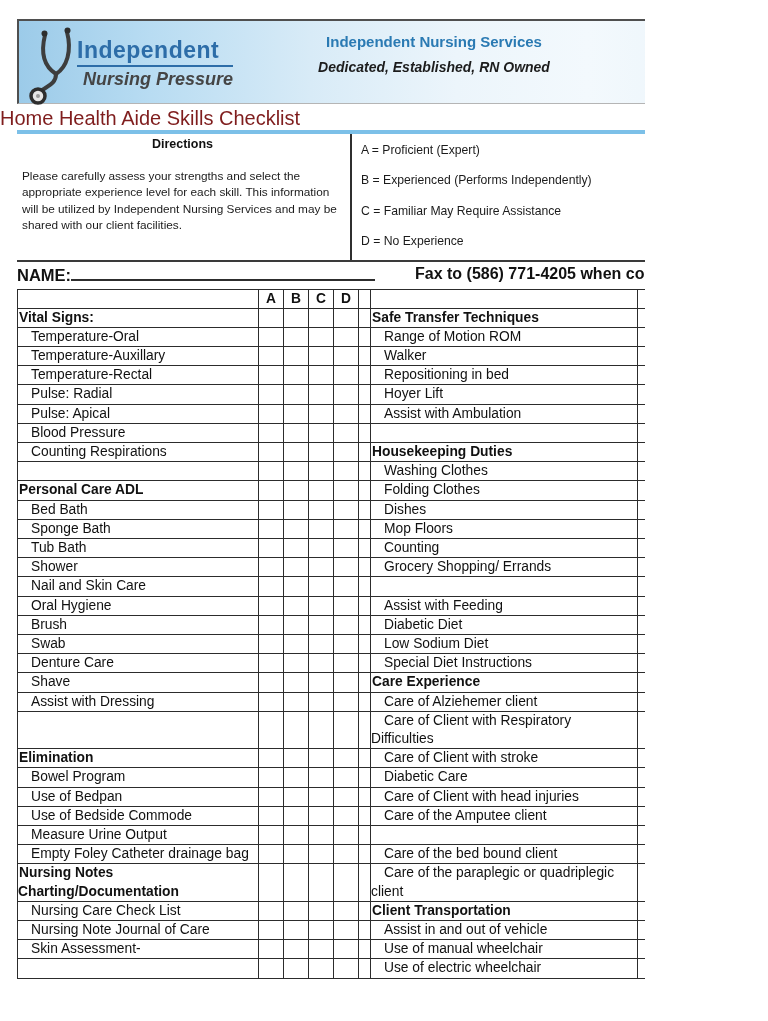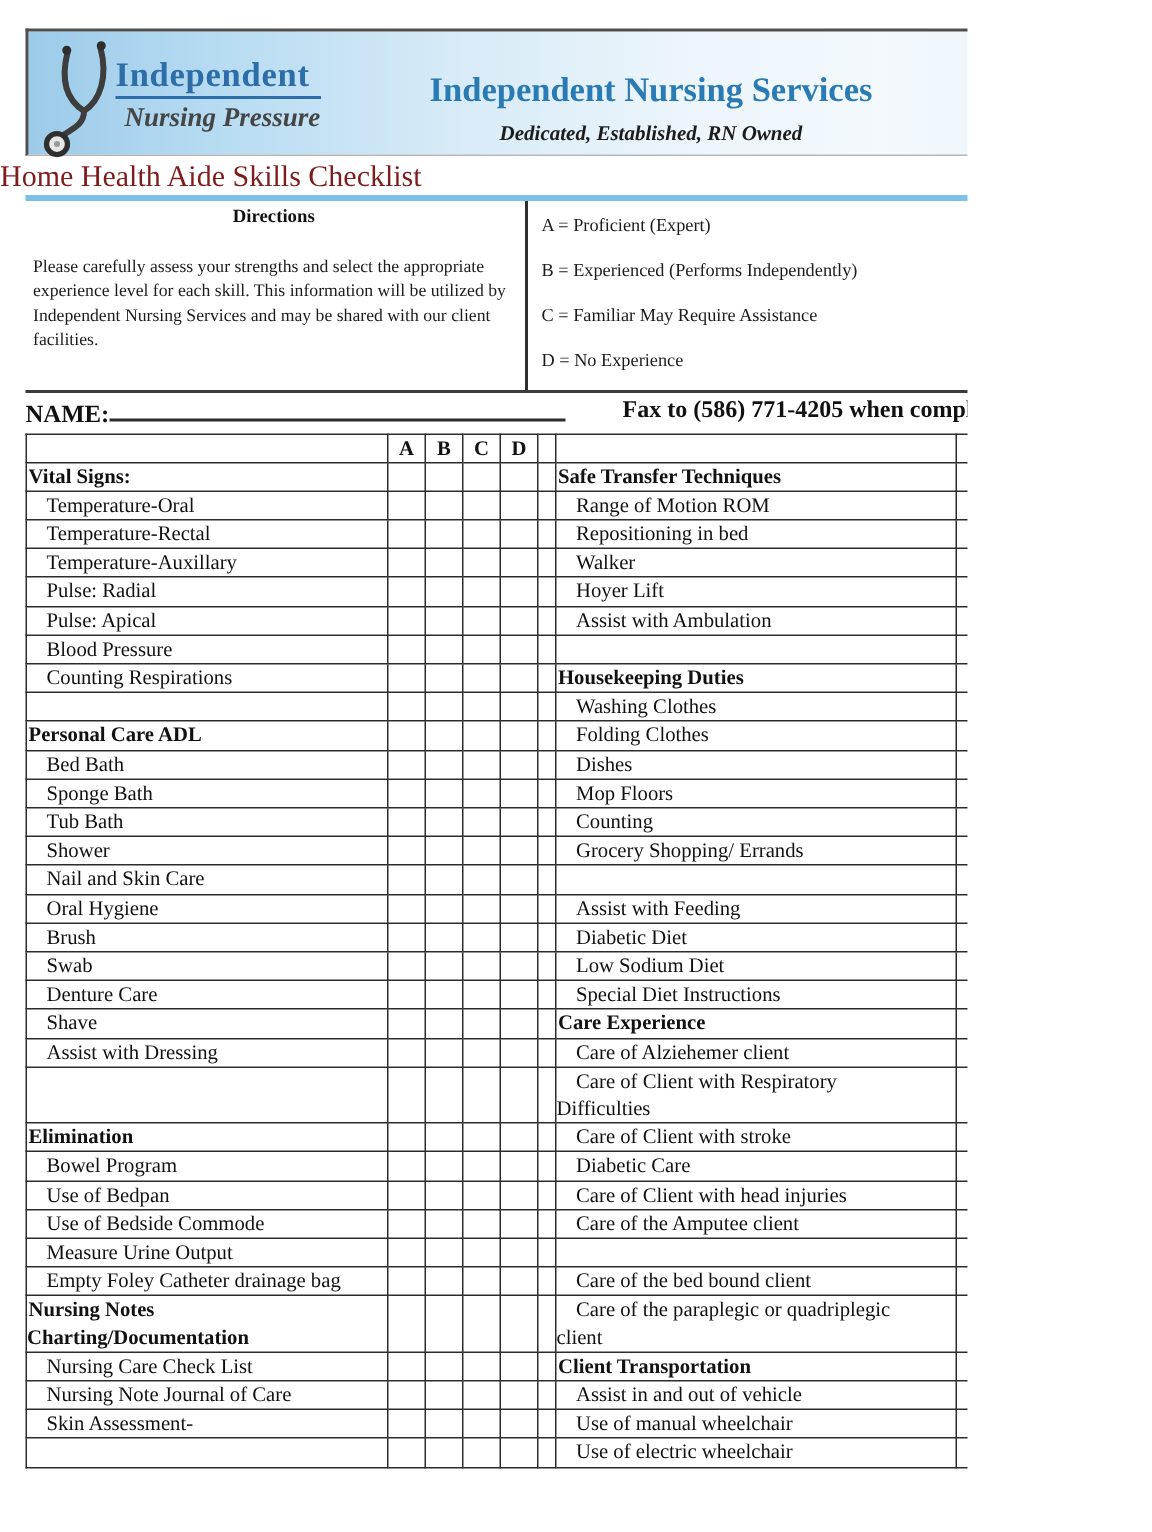--- a/index.html
+++ b/index.html
@@ -1,31 +1,31 @@
 <!DOCTYPE html>
 <html><head>
 <meta charset="utf-8">
 <style>
   html,body{margin:0;padding:0;background:#fff;}
   .page{position:relative;width:645px;height:1021px;background:#fff;
-        font-family:Liberation Serif, serif;color:#111;overflow:hidden;}
+        font-family:Liberation Sans, sans-serif;color:#111;overflow:hidden;}
 
   
   .banner{position:absolute;left:17px;top:19px;width:733px;height:85px;
           background:linear-gradient(90deg,#9ccbe9 0%,#b8dcf2 18%,#d8ebf7 40%,#ecf5fb 60%,#f3f9fd 78%,#e9f3fa 100%);
           border-top:2px solid #4f4f4f;border-left:2px solid #4f4f4f;border-right:2px solid #6a6a6a;
           border-bottom:1px solid #b5b5b5;box-sizing:border-box;}
   .logo{position:absolute;left:6px;top:2px;width:230px;height:80px;}
   .logo svg{position:absolute;left:2px;top:4px;}
   .logo-text{position:absolute;left:52px;top:14px;}
   .logo-line1{font-size:23px;font-weight:bold;color:#2d6da8;border-bottom:2px solid #2d6da8;
               padding-bottom:1px;letter-spacing:0.5px;}
   .logo-line2{font-size:18px;font-weight:bold;font-style:italic;color:#454545;margin:2px 0 0 6px;}
   .banner-center{position:absolute;left:240px;top:12px;width:350px;text-align:center;}
-  .banner-title{font-size:23px;font-weight:bold;color:#2a7ab3;margin-top:14px;}
+  .banner-title{font-size:15px;font-weight:bold;color:#2a7ab3;}
   .banner-tagline{font-size:14px;font-weight:bold;font-style:italic;color:#1c1c1c;margin-top:9px;}
   .photo{position:absolute;right:2px;top:1px;width:76px;height:81px;}
 
   
   .page-title{position:absolute;left:0;top:107px;width:768px;text-align:left;
               font-size:20px;color:#7f1d1d;}
   .blue-rule{position:absolute;left:17px;top:130px;width:733px;height:4px;background:#7cc0e8;}
 
   
   .directions{position:absolute;left:17px;top:134px;width:731px;height:128px;display:flex;
@@ -186,41 +186,41 @@
           <td></td>
           <td></td>
           <td class="lbl item">Range of Motion  ROM</td>
           <td></td>
           <td></td>
           <td></td>
           <td></td>
           <td></td>
         </tr>
         <tr>
+          <td class="lbl item">Temperature-Auxillary</td>
+          <td></td>
+          <td></td>
+          <td></td>
+          <td></td>
+          <td></td>
+          <td class="lbl item">Walker</td>
+          <td></td>
+          <td></td>
+          <td></td>
+          <td></td>
+          <td></td>
+        </tr>
+        <tr>
           <td class="lbl item">Temperature-Rectal</td>
           <td></td>
           <td></td>
           <td></td>
           <td></td>
           <td></td>
           <td class="lbl item">Repositioning in bed</td>
-          <td></td>
-          <td></td>
-          <td></td>
-          <td></td>
-          <td></td>
-        </tr>
-        <tr>
-          <td class="lbl item">Temperature-Auxillary</td>
-          <td></td>
-          <td></td>
-          <td></td>
-          <td></td>
-          <td></td>
-          <td class="lbl item">Walker</td>
           <td></td>
           <td></td>
           <td></td>
           <td></td>
           <td></td>
         </tr>
         <tr>
           <td class="lbl item">Pulse: Radial</td>
           <td></td>
           <td></td>

